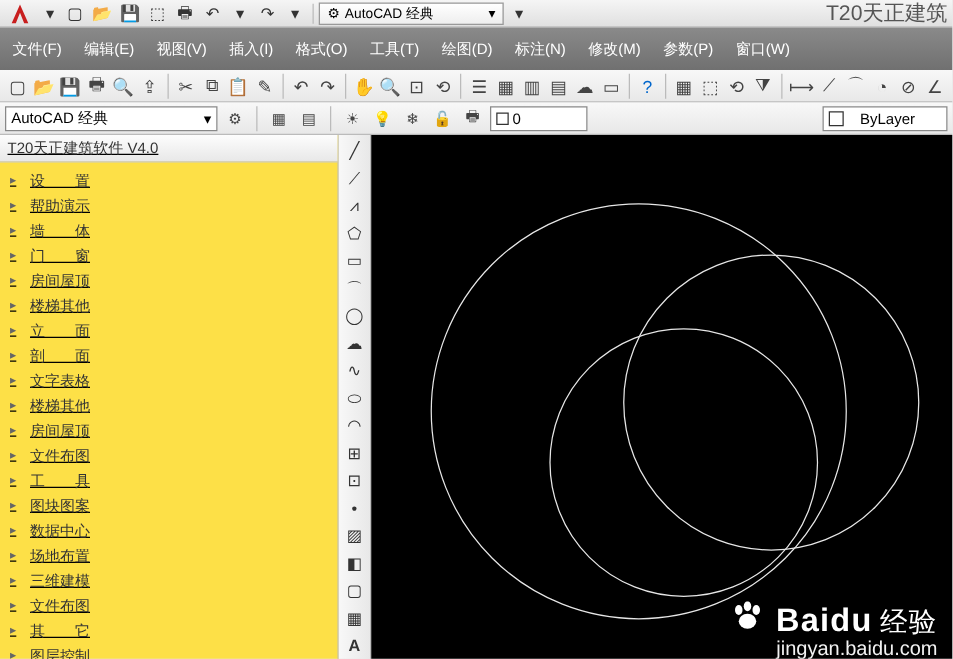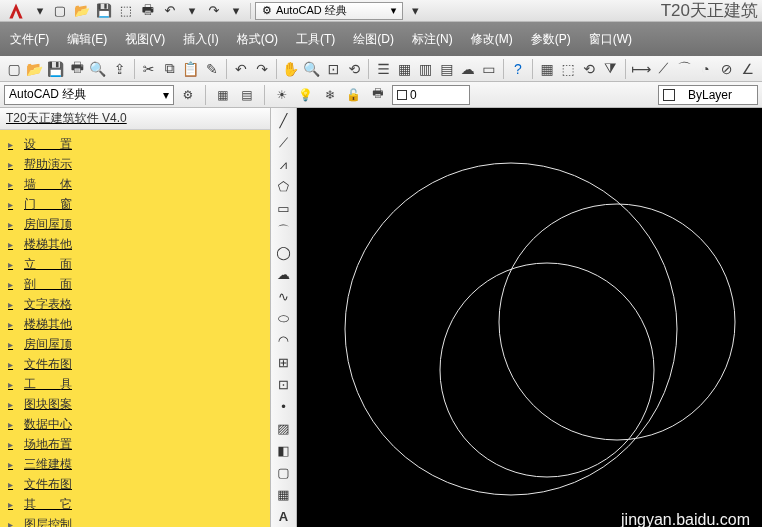--- a/index.html
+++ b/index.html
@@ -269,16 +269,29 @@
 
   <div class="canvas-area">
     <svg viewBox="0 0 465 431">
       <g id="circles-g" fill="none" stroke="#e6e6e6" stroke-width="1">
           <circle cx="214" cy="221" r="166"></circle>
           <circle cx="250" cy="262" r="107"></circle>
           <circle cx="320" cy="214" r="118"></circle>
         </g>
     </svg>
     <div class="watermark">
+      <div class="brand">
+        <span class="paw">
+          <svg width="26" height="24" viewBox="0 0 26 24">
+              <g fill="#fff">
+                <ellipse cx="6" cy="7" rx="3" ry="4"></ellipse>
+                <ellipse cx="13" cy="4" rx="3" ry="4"></ellipse>
+                <ellipse cx="20" cy="7" rx="3" ry="4"></ellipse>
+                <ellipse cx="13" cy="16" rx="7" ry="6"></ellipse>
+              </g>
+            </svg>
+        </span>
+        <span>Baidu</span><span class="brand-cn">经验</span>
+      </div>
       <div class="url">jingyan.baidu.com</div>
     </div>
   </div>
 </div>
 
 </body></html>

